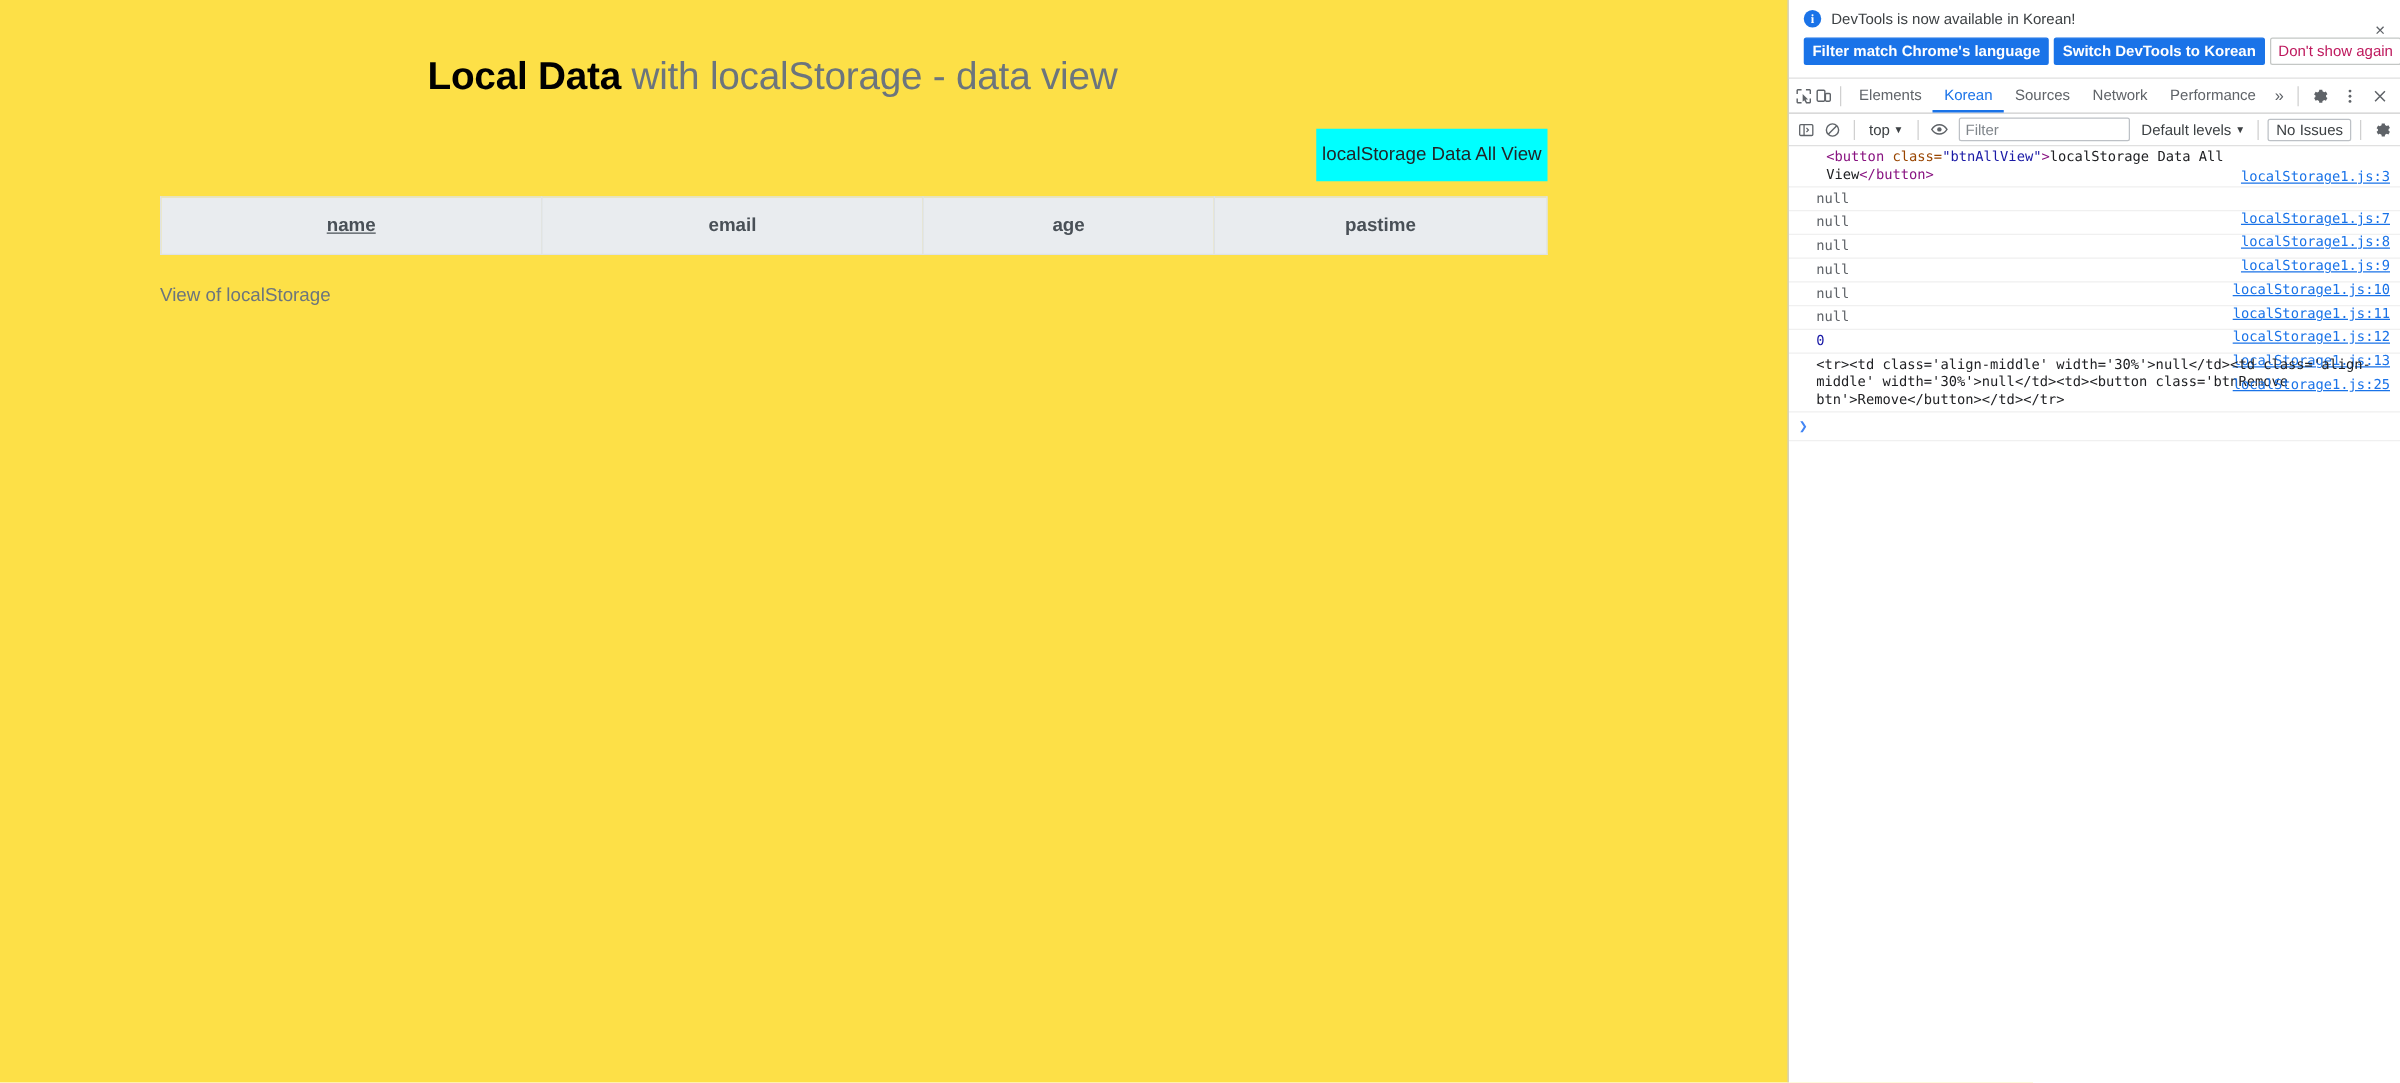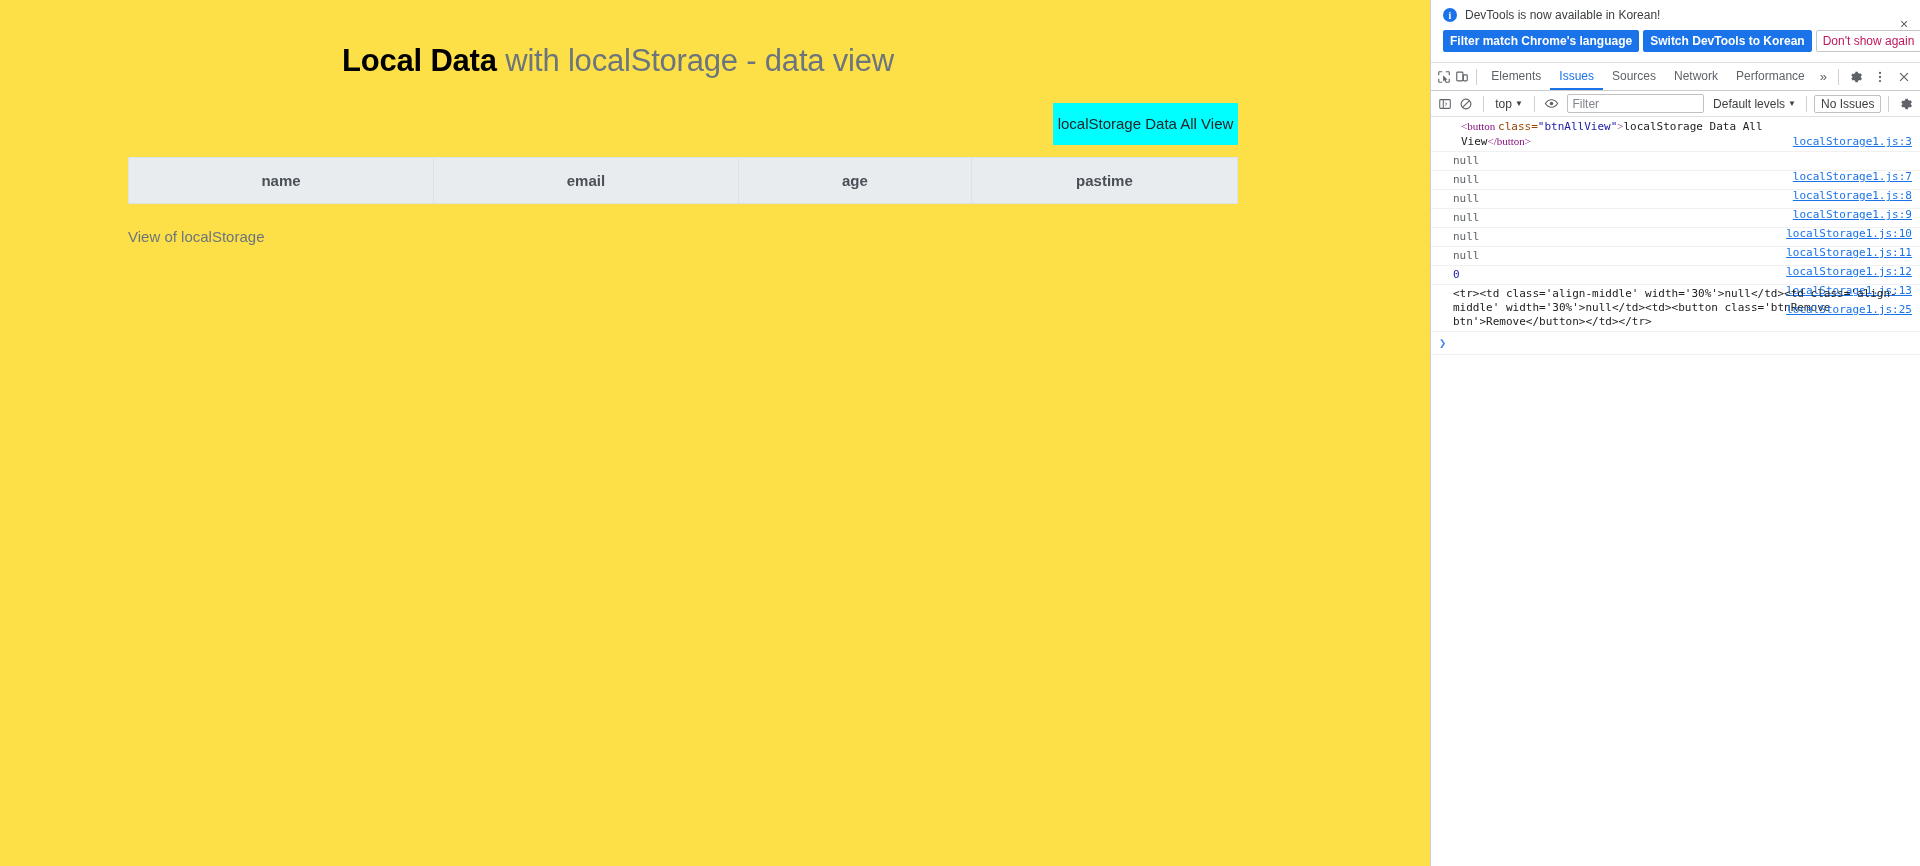--- a/index.html
+++ b/index.html
@@ -66,21 +66,21 @@
     color: #495057;
     font-weight: bold;
     font-size: 15px;
     height: 46px;
     text-align: center;
     border: 1px solid #dee2e6;
     border-left-color: #dee2e6;
     padding: 0;
     vertical-align: middle;
   }
-  .col-name  { width: 27.5%; }
+  .col-name  { width: 27.5%; text-decoration: underline; }
   .col-email { width: 27.5%; }
   .col-age   { width: 21%; }
   .col-pastime { width: 24%; }
 
   .list-caption {
     padding: 0 128px;
     margin-top: 24px;
     color: #6c757d;
     font-size: 15px;
   }
@@ -218,21 +218,21 @@
     min-height: 17px;
   }
   .msg-text { white-space: pre-wrap; word-break: break-word; padding-right: 118px; }
   .msg-src {
     position: absolute; top: 18px; right: 8px;
     color: #1a73e8; text-decoration: underline;
     font-family: "DejaVu Sans Mono", monospace;
     font-size: 11px; cursor: pointer;
   }
   .msg.dom-html { padding-left: 30px; }
-  .tok-tag { color: #881280; font-family: Liberation Serif, serif; }
+  .tok-tag { color: #881280; }
   .tok-attr { color: #994500; }
   .tok-val { color: #1a1aa6; }
   .tok-txt { color: #202124; }
   .val-null { color: #5f6368; }
   .val-num { color: #1a1aa6; }
   .prompt-row {
     padding: 4px 0 4px 8px;
     display: flex; align-items: flex-start; gap: 6px;
     border-bottom: 1px solid #f0f0f0;
     min-height: 20px;
@@ -297,21 +297,21 @@
       </span>
       <span class="dt-icon-btn">
         <svg width="14" height="14" viewBox="0 0 16 16" fill="none" stroke="#5f6368" stroke-width="1.3">
           <rect x="2" y="2.5" width="7" height="10" rx="1"></rect>
           <rect x="9.5" y="5.5" width="4.5" height="7" rx="1"></rect>
         </svg>
       </span>
       <span class="vsep"></span>
       <span id="dt-tab-list" style="display:flex;align-items:center;">
           <span class="dt-tab">Elements</span>
-          <span class="dt-tab active">Issues</span>
+          <span class="dt-tab active">Korean</span>
           <span class="dt-tab">Sources</span>
           <span class="dt-tab">Network</span>
           <span class="dt-tab">Performance</span>
         </span>
       <span class="dt-more">»</span>
       <span class="dt-tabs-right">
         <span class="vsep"></span>
         <span class="dt-icon-btn">
           <svg width="14" height="14" viewBox="0 0 16 16" fill="#5f6368">
             <path d="M8 5.2A2.8 2.8 0 1 0 8 10.8 2.8 2.8 0 0 0 8 5.2zm0 4.2A1.4 1.4 0 1 1 8 6.6a1.4 1.4 0 0 1 0 2.8z"></path>

